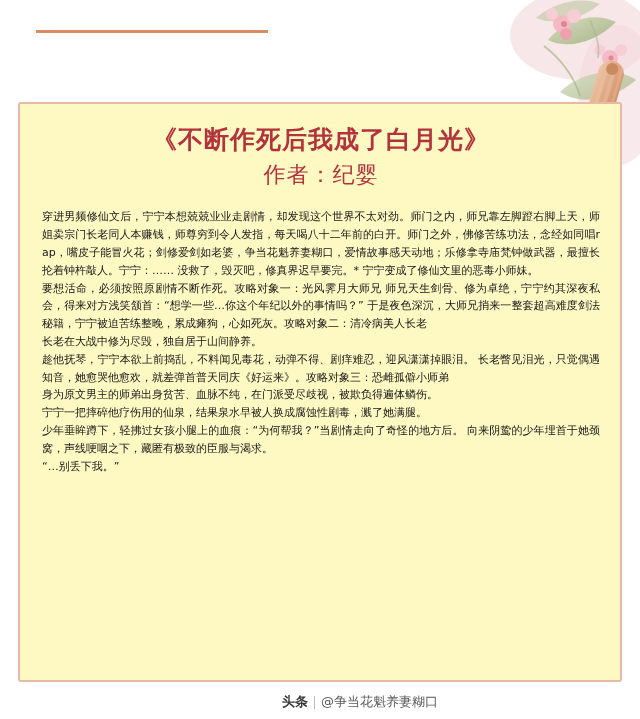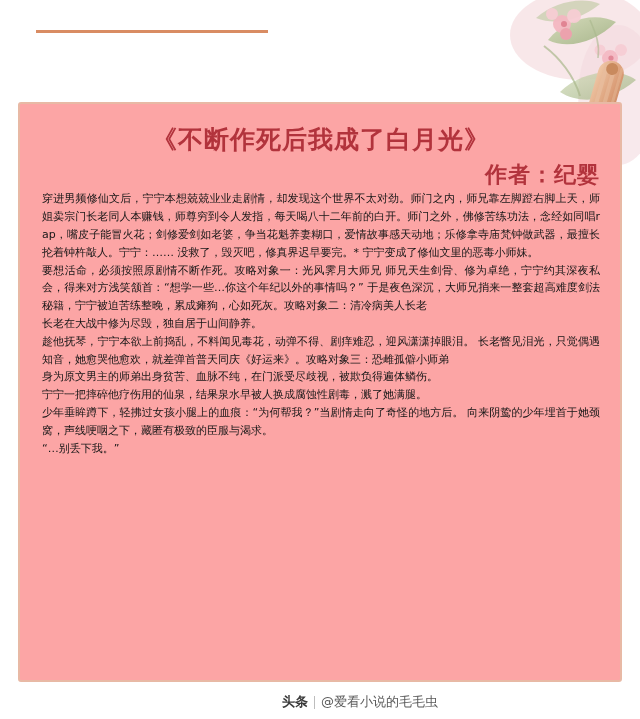--- a/index.html
+++ b/index.html
@@ -48,47 +48,47 @@
     background: #d98c63;
   }
 
   
   .card {
     position: absolute;
     top: 102px;
     left: 18px;
     width: 604px;
     height: 580px;
-    background: #fca5a5;
+    background: #fef9c3;
     border: 2px solid #e8b9a5;
     border-radius: 3px;
     box-sizing: border-box;
     z-index: 2;
   }
   .card-inner {
     padding: 18px 20px 10px 22px;
   }
   .title {
     text-align: center;
     font-family: "DejaVu Serif", serif;
     font-size: 25px;
     font-weight: bold;
     color: #b2333c;
     letter-spacing: 1px;
     line-height: 1.45;
   }
   .author {
-    text-align: right;
+    text-align: center;
     font-family: "DejaVu Serif", serif;
     font-size: 22px;
-    font-weight: bold;
+    font-weight: normal;
     color: #b2333c;
     letter-spacing: 1px;
     margin-top: 2px;
-    margin-bottom: 0;
+    margin-bottom: 18px;
   }
   .body-text {
     font-family: "DejaVu Sans", sans-serif;
     font-size: 11px;
     color: #161616;
     line-height: 1.62;
     text-align: justify;
     white-space: pre-wrap;
     word-break: break-all;
   }
@@ -205,15 +205,15 @@
 宁宁一把摔碎他疗伤用的仙泉，结果泉水早被人换成腐蚀性剧毒，溅了她满腿。
 少年垂眸蹲下，轻拂过女孩小腿上的血痕：“为何帮我？”当剧情走向了奇怪的地方后。 向来阴鸷的少年埋首于她颈窝，声线哽咽之下，藏匿有极致的臣服与渴求。
 “…别丢下我。”</div>
   </div>
 </div>
 
 <div class="footer">
   <div class="footer-inner">
     <span class="footer-brand">头条</span>
     <span class="footer-divider"></span>
-    <span class="footer-user">@爱看小说的毛毛虫</span>
+    <span class="footer-user">@争当花魁养妻糊口</span>
   </div>
 </div>
 
 </body></html>

